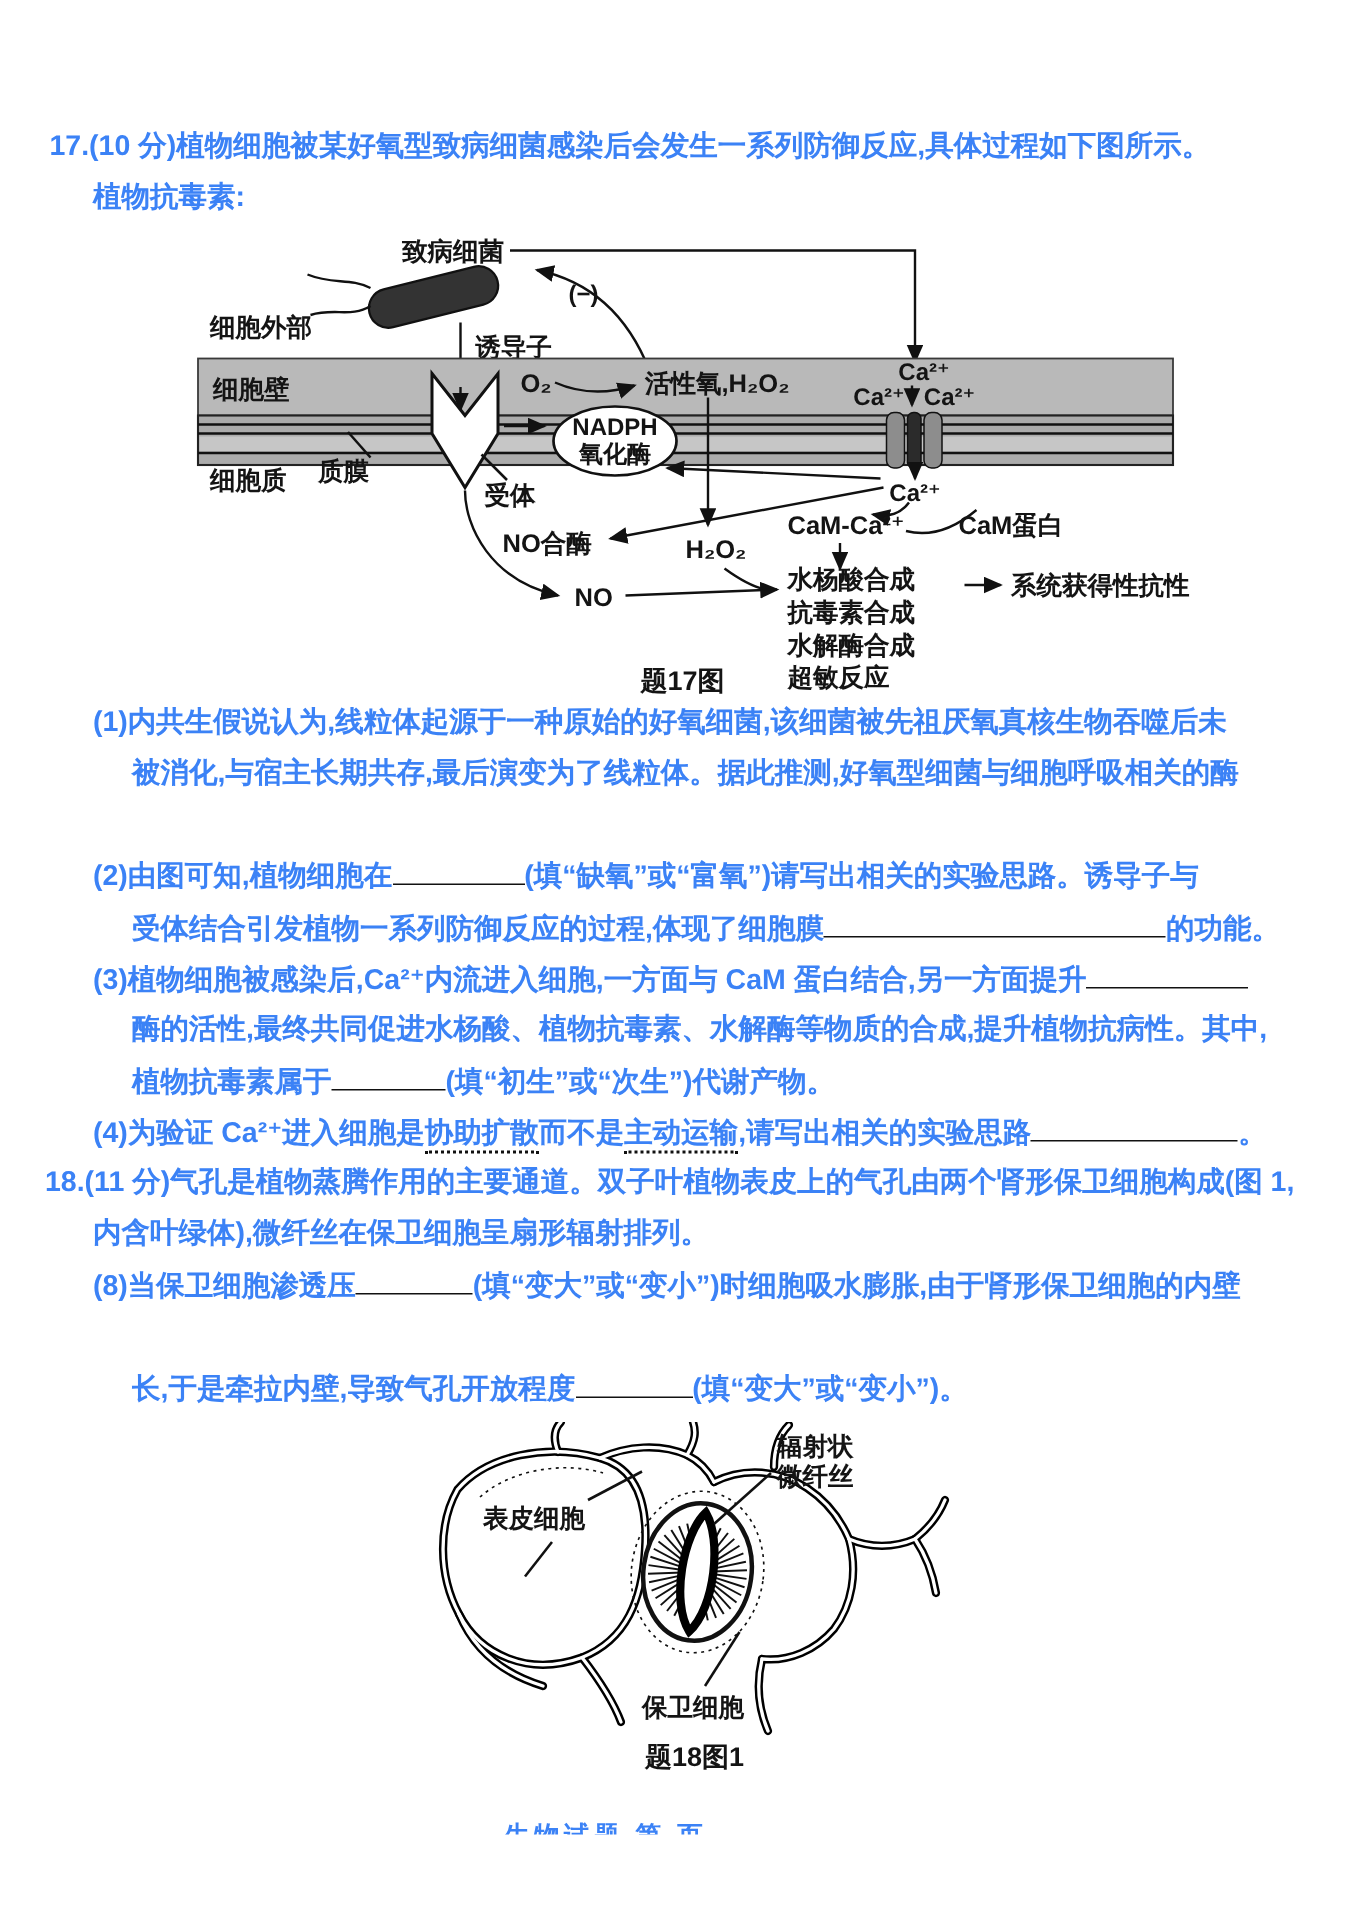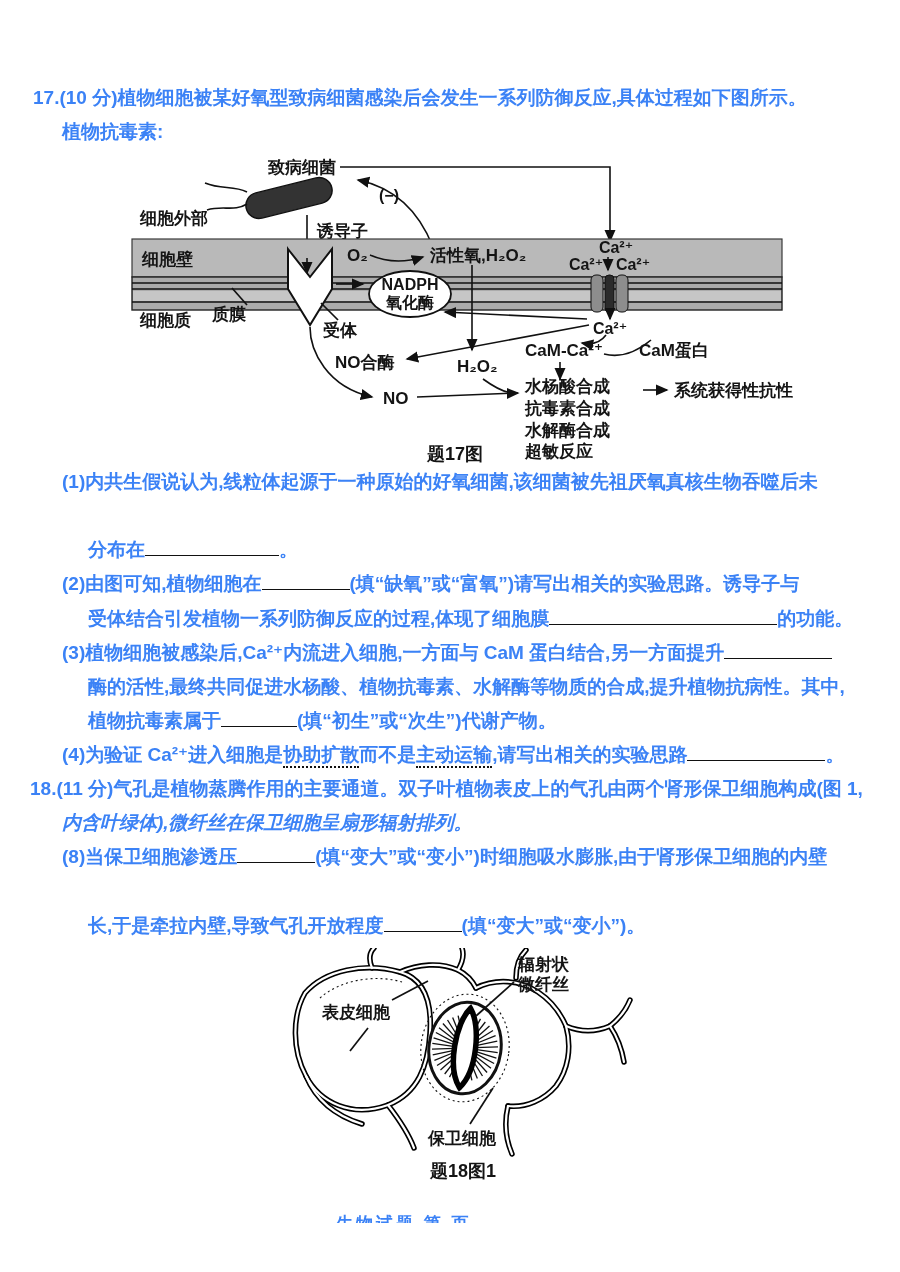--- a/index.html
+++ b/index.html
@@ -111,33 +111,33 @@
     <text x="398" y="283" font-size="19">水解酶合成</text>
     <text x="398" y="304" font-size="19">超敏反应</text>
 
     <path class="ln" d="M516,237 H540" marker-end="url(#ah)"></path>
     <text x="547" y="243">系统获得性抗性</text>
 
     <text x="300" y="307" class="cap">题17图</text>
   </svg>
 
   <div class="tl" style="left:62px;top:470px;">(1)内共生假说认为,线粒体起源于一种原始的好氧细菌,该细菌被先祖厌氧真核生物吞噬后未</div>
-  <div class="tl" style="left:88px;top:538px;"><span>分布在</span><span class="blank" style="width:134px;"></span><span>。</span></div>
+  <div class="tl" style="left:88px;top:504px;">被消化,与宿主长期共存,最后演变为了线粒体。据此推测,好氧型细菌与细胞呼吸相关的酶</div>
 
   <div class="tl" style="left:62px;top:572px;"><span>(2)由图可知,植物细胞在</span><span class="blank" style="width:88px;"></span><span>(填“缺氧”或“富氧”)请写出相关的实验思路。诱导子与</span></div>
   <div class="tl" style="left:88px;top:607px;"><span>受体结合引发植物一系列防御反应的过程,体现了细胞膜</span><span class="blank" style="width:228px;"></span><span>的功能。</span></div>
 
   <div class="tl" style="left:62px;top:641px;"><span>(3)植物细胞被感染后,Ca²⁺内流进入细胞,一方面与 CaM 蛋白结合,另一方面提升</span><span class="blank" style="width:108px;"></span></div>
   <div class="tl" style="left:88px;top:675px;">酶的活性,最终共同促进水杨酸、植物抗毒素、水解酶等物质的合成,提升植物抗病性。其中,</div>
   <div class="tl" style="left:88px;top:709px;"><span>植物抗毒素属于</span><span class="blank" style="width:76px;"></span><span>(填“初生”或“次生”)代谢产物。</span></div>
 
   <div class="tl" style="left:62px;top:743px;"><span>(4)为验证 Ca²⁺进入细胞是</span><span class="emph">协助扩散</span><span>而不是</span><span class="emph">主动运输</span><span>,请写出相关的实验思路</span><span class="blank" style="width:138px;"></span><span>。</span></div>
 
   <div class="tl" style="left:30px;top:777px;">18.(11 分)气孔是植物蒸腾作用的主要通道。双子叶植物表皮上的气孔由两个肾形保卫细胞构成(图 1,</div>
-  <div class="tl" style="left:62px;top:811px;font-style:italic;">内含叶绿体),微纤丝在保卫细胞呈扇形辐射排列。</div>
+  <div class="tl" style="left:62px;top:811px;">内含叶绿体),微纤丝在保卫细胞呈扇形辐射排列。</div>
 
   <div class="tl" style="left:62px;top:845px;"><span>(8)当保卫细胞渗透压</span><span class="blank" style="width:78px;"></span><span>(填“变大”或“变小”)时细胞吸水膨胀,由于肾形保卫细胞的内壁</span></div>
   <div class="tl" style="left:88px;top:914px;"><span>长,于是牵拉内壁,导致气孔开放程度</span><span class="blank" style="width:78px;"></span><span>(填“变大”或“变小”)。</span></div>
 
   <svg style="position:absolute;left:280px;top:948px;" width="360" height="240" viewBox="0 0 360 240">
 
     <g id="walls">
       <path d="M25,45 C45,22 85,14 120,24 C145,31 152,55 150,85 C148,118 138,145 108,157 C72,170 40,155 26,128 C12,102 12,68 25,45 Z"></path>
       <path d="M120,24 C138,16 160,14 178,22 C186,26 192,32 196,40"></path>
       <path d="M92,20 C88,10 90,4 94,0"></path>

